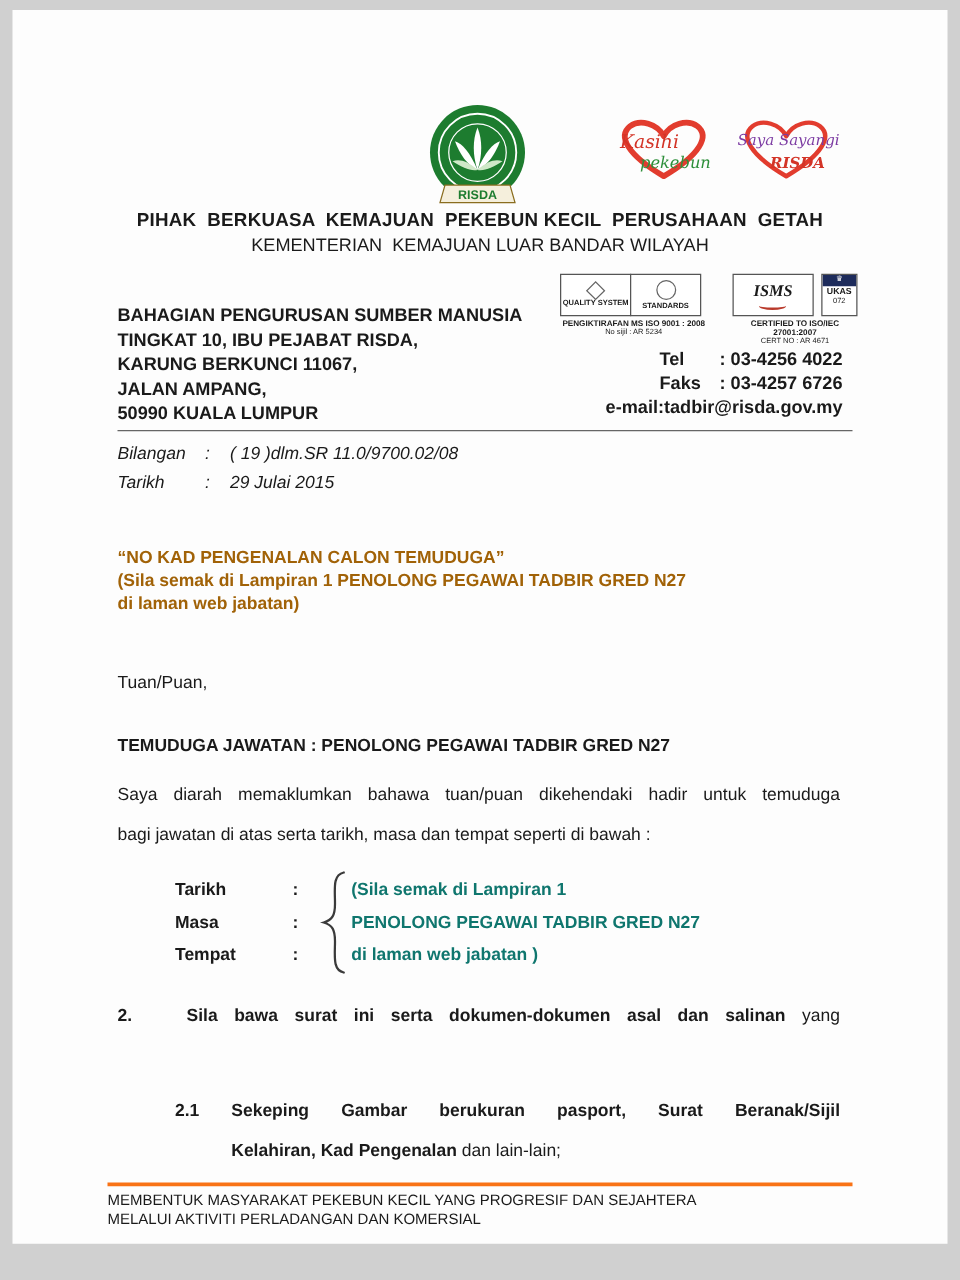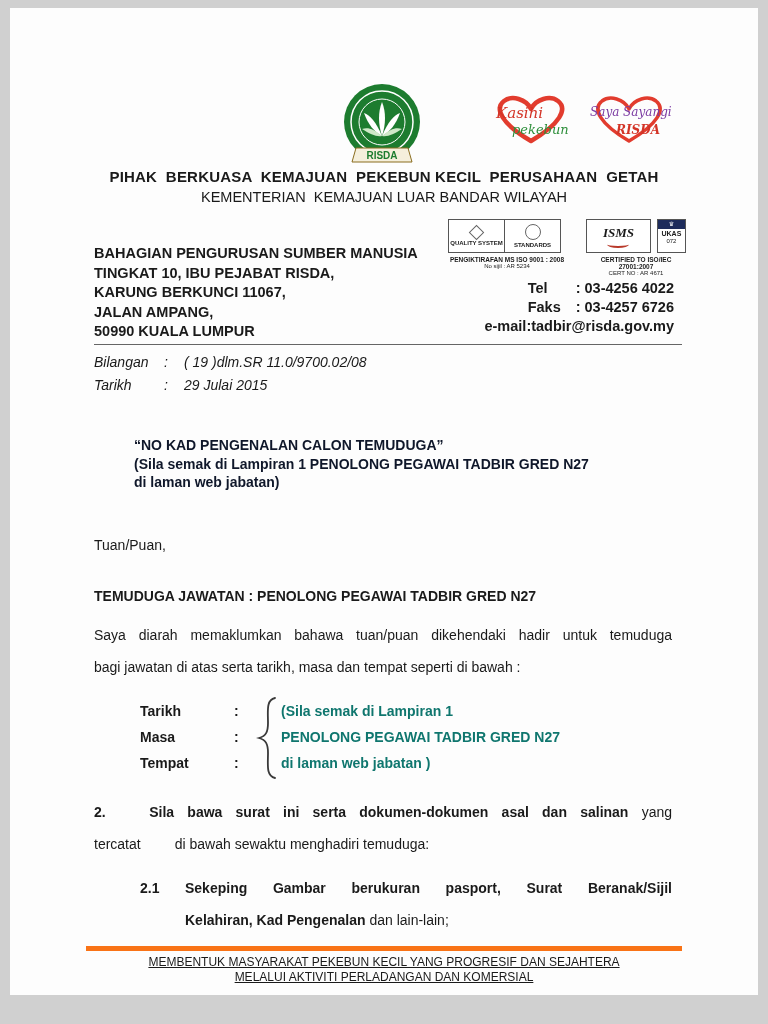--- a/index.html
+++ b/index.html
@@ -46,21 +46,21 @@
   .contact-label{width:48px;text-align:left;}
 
   .divider{position:absolute;left:84px;right:76px;top:336px;border-bottom:1px solid #666;}
 
   
   .reference{position:absolute;left:84px;top:343px;font-size:14px;line-height:22.5px;font-style:italic;}
   .ref-label{display:inline-block;width:70px;}
   .ref-colon{display:inline-block;width:20px;}
 
   
-  .notice{position:absolute;left:84px;top:428px;color:#0f172a;font-weight:bold;font-size:14px;line-height:18.5px;margin-left:40px;}
+  .notice{position:absolute;left:84px;top:428px;color:#a16207;font-weight:bold;font-size:14px;line-height:18.5px;}
 
   .salutation{position:absolute;left:84px;top:529px;font-size:14px;}
   .subject{position:absolute;left:84px;top:580px;font-weight:bold;font-size:14px;}
 
   .body-para{position:absolute;left:84px;right:86px;top:611px;font-size:14px;line-height:32px;}
   .jl{text-align:justify;text-align-last:justify;}
 
   
   .schedule{position:absolute;left:130px;top:690px;font-size:14px;}
   .sched-row{display:flex;height:26px;align-items:center;}
@@ -74,22 +74,22 @@
   .s2num{display:inline-block;width:42px;font-weight:bold;}
   .gap30{display:inline-block;width:34px;}
 
   
   .section21{position:absolute;left:130px;top:864px;width:532px;font-size:14px;line-height:32px;}
   .s21num{position:absolute;left:0;top:0;font-weight:bold;}
   .s21text{margin-left:45px;}
   .bold{font-weight:bold;}
 
   
-  .footer{position:absolute;left:76px;right:76px;top:938px;border-top:5px solid #f97316;
-    padding-top:4px;text-align:center;font-size:12px;line-height:14.5px;text-decoration:underline;}
+  .footer{position:absolute;left:76px;right:76px;top:938px;border-top:3px solid #f97316;
+    padding-top:4px;font-size:12px;line-height:14.5px;}
 </style>
 </head>
 <body>
 
 <div class="page">
 
   <svg class="risda-logo" width="84" height="92" viewBox="0 0 84 92">
     <circle cx="42" cy="40" r="38" fill="#1d7c2f"></circle>
     <circle cx="42" cy="40" r="31" fill="none" stroke="#ffffff" stroke-width="1.5"></circle>
     <circle cx="42" cy="40" r="23" fill="#1d7c2f" stroke="#ffffff" stroke-width="1"></circle>
@@ -215,23 +215,20 @@
       <span class="sched-label">Tempat</span>
       <span class="sched-colon">:</span>
       <span class="sched-value">di laman web jabatan )</span>
     </div>
   </div>
 
   <div class="section2">
     <div class="jl">
       <span class="s2num">2.</span> <b>Sila bawa surat ini serta dokumen-dokumen asal dan salinan</b> <span>yang</span>
     </div>
-    <div>
-      <span>tercatat</span><span class="gap30"></span><span>di bawah sewaktu menghadiri temuduga:</span>
-    </div>
   </div>
 
   <div class="section21">
     <span class="s21num">2.1</span>
     <div class="s21text">
       <div class="jl bold">Sekeping Gambar berukuran pasport, Surat Beranak/Sijil</div>
       <div>
         <b>Kelahiran,  Kad Pengenalan</b> <span>dan lain-lain;</span>
       </div>
     </div>

